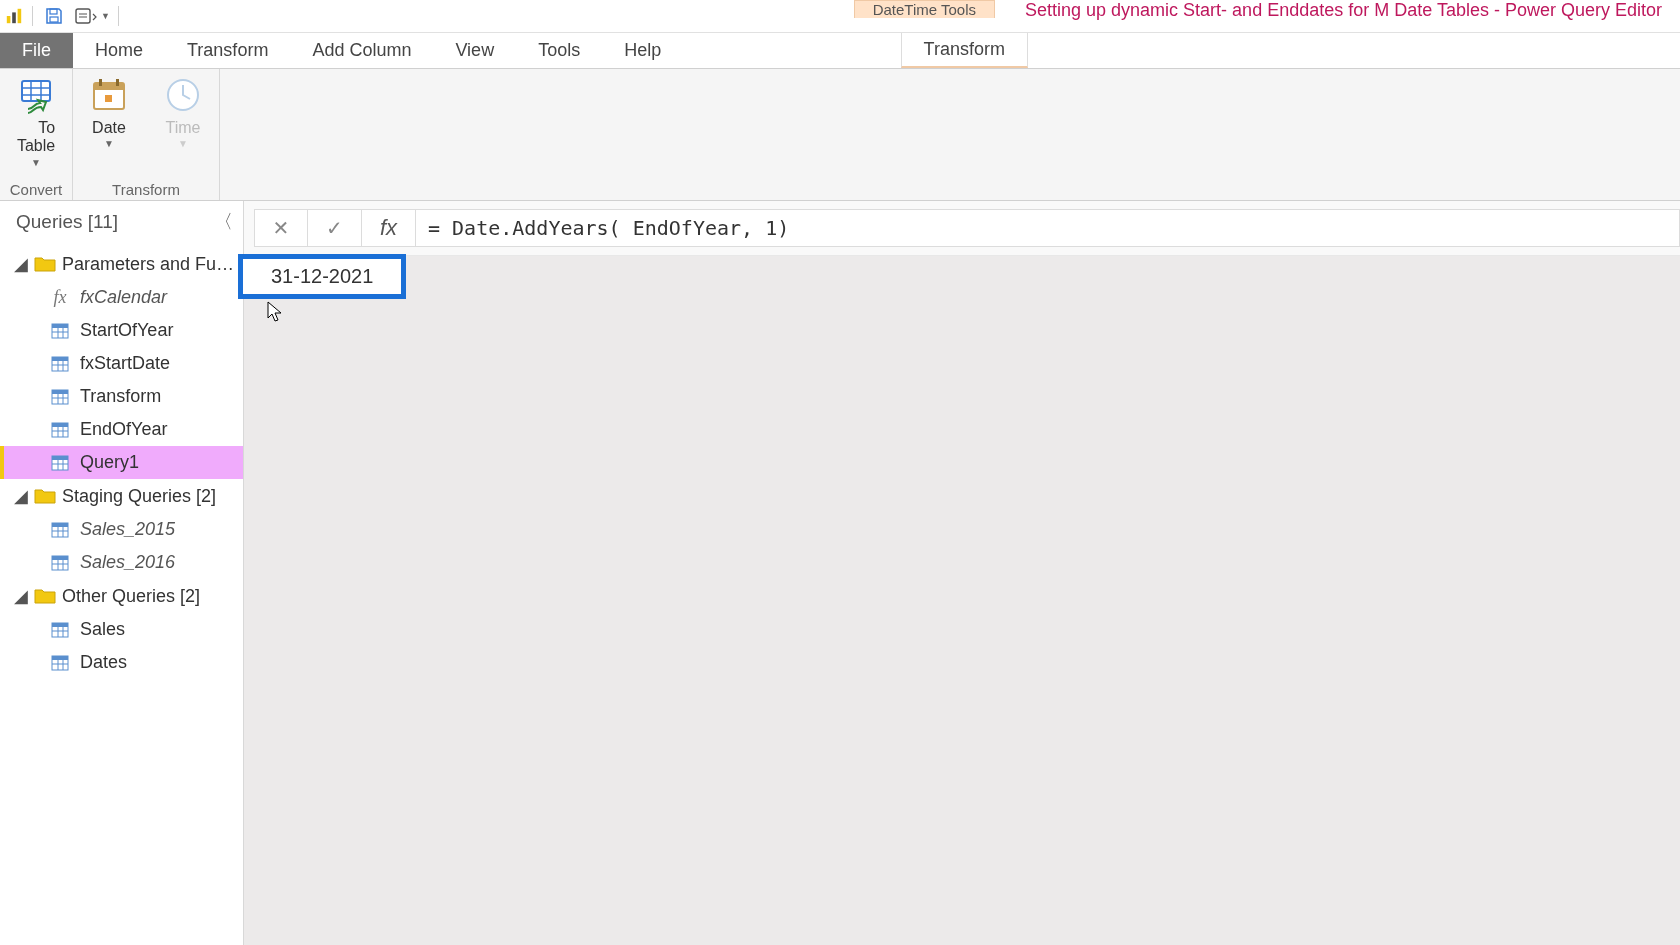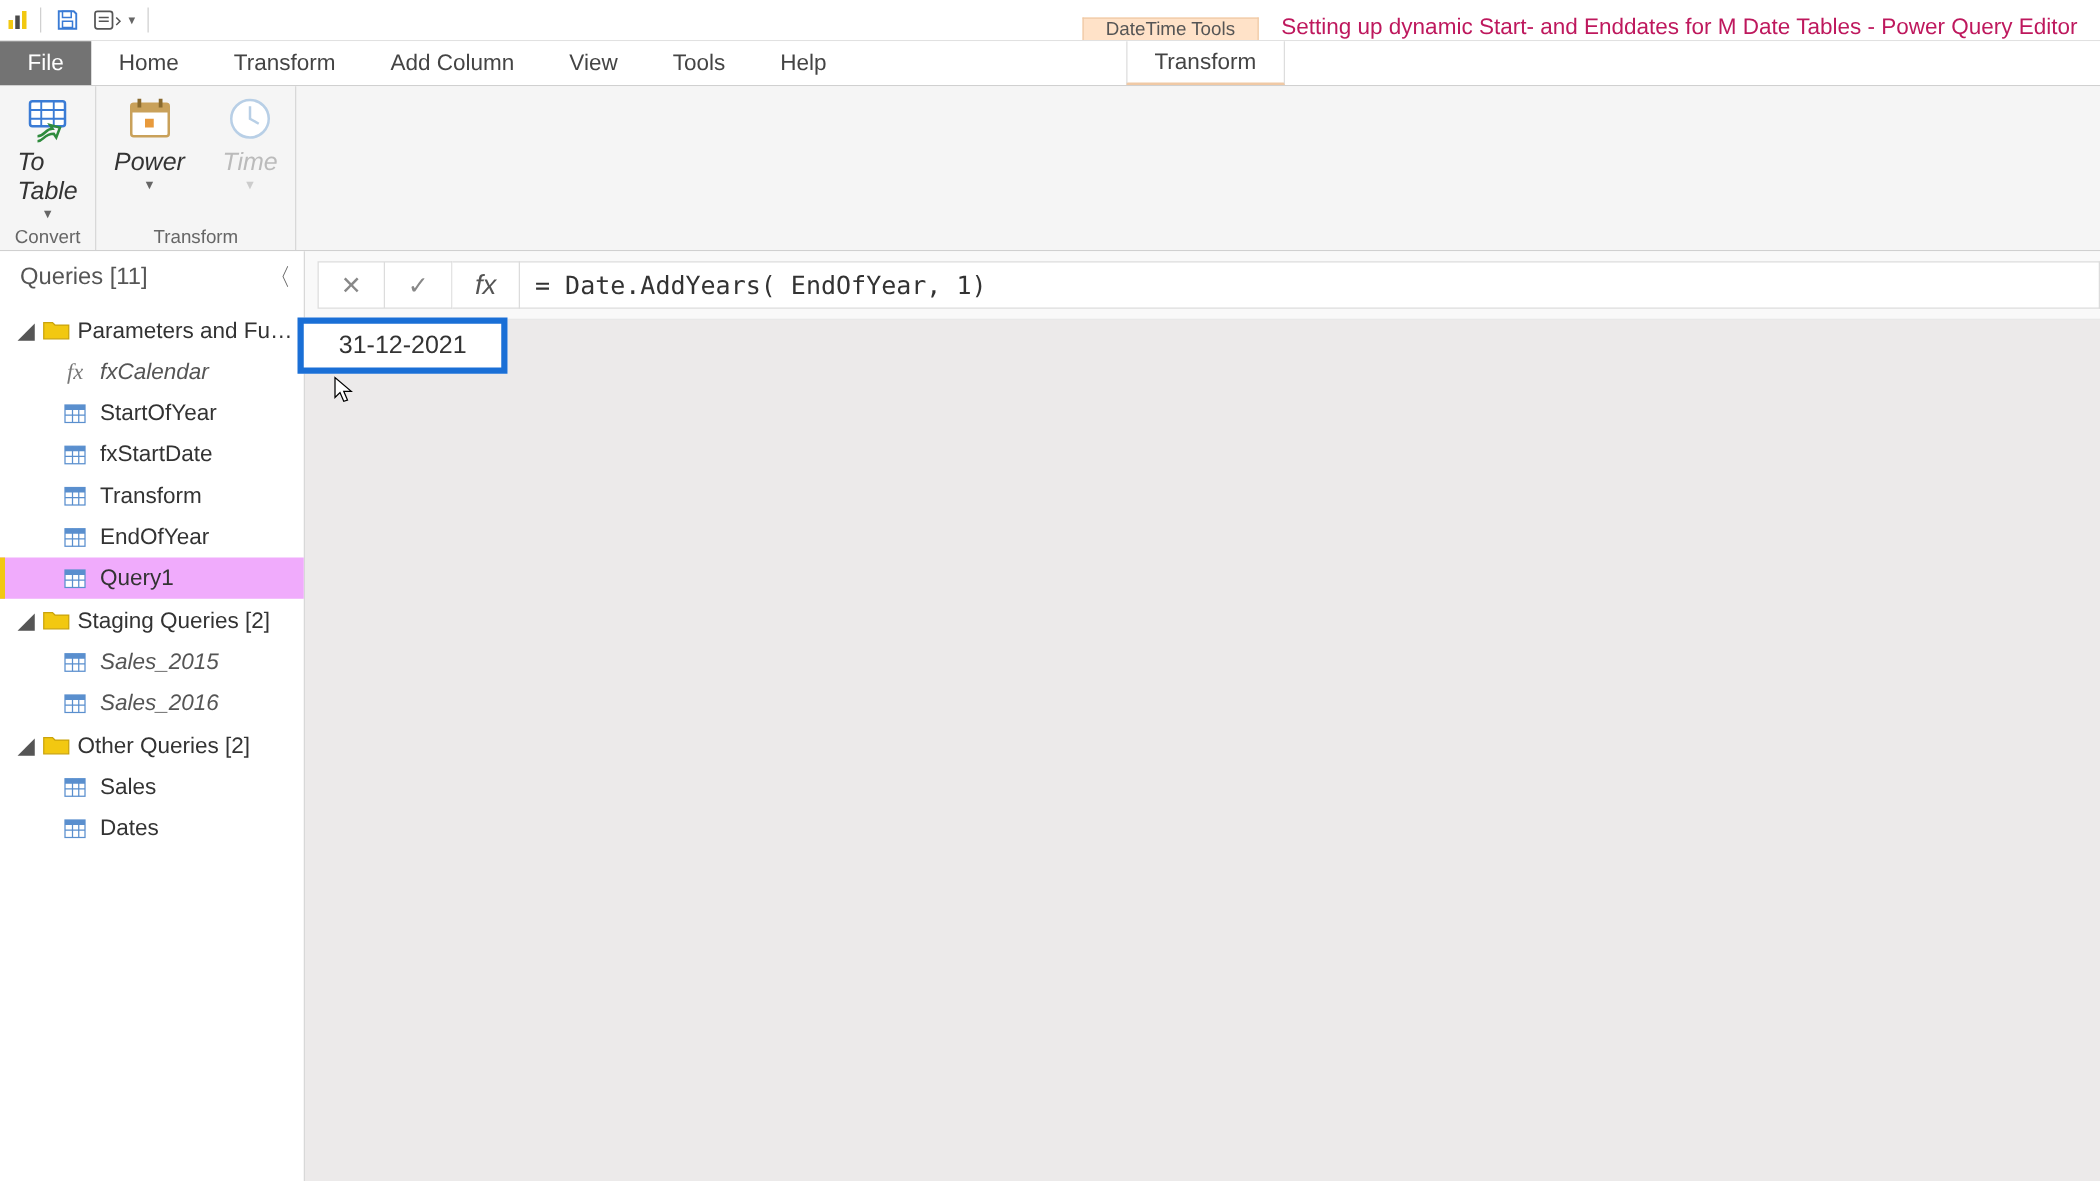--- a/index.html
+++ b/index.html
@@ -4,38 +4,38 @@
 <style>
   * { margin: 0; padding: 0; box-sizing: border-box; font-family: "Segoe UI", Tahoma, sans-serif; }
   body { background: #fff; width: 1680px; height: 945px; overflow: hidden; }
 
   
   .titlebar { height: 33px; display: flex; align-items: stretch; background: #fff; border-bottom: 1px solid #e1e1e1; }
   .qat { display: flex; align-items: center; padding: 0 4px; gap: 6px; }
   .qat .appicon { width: 20px; height: 20px; display:flex; align-items:center; justify-content:center; }
   .qat .sep { width: 1px; height: 20px; background: #d0d0d0; margin: 0 2px; }
   .qat .ibtn { width: 26px; height: 26px; display:flex; align-items:center; justify-content:center; }
-  .ctx-tab-strip { margin-left: auto; display:flex; align-items: flex-end; }
+  .ctx-tab-strip { margin-left: auto; display:flex; align-items: flex-start; gap: 12px; }
   .ctx-tool-label { background: #ffe2c8; color: #555; font-size: 15px; padding: 0 18px; display:flex; align-items:center; border: 1px solid #f0c9a5; border-bottom: none; }
   .doc-title { color: #be185d; font-size: 18px; padding: 0 18px; display:flex; align-items:center; flex: 1; }
 
   
   .ribbon-tabs { height: 36px; display:flex; align-items: stretch; border-bottom: 1px solid #d0d0d0; background:#fff; }
   .tab { padding: 0 22px; display:flex; align-items:center; font-size: 18px; color:#444; }
   .tab.file { background:#737373; color:#fff; }
   .tab.ctx { border-left:1px solid #ddd; border-right:1px solid #ddd; border-bottom:2px solid #f0c9a5; background:#fff; }
   
   
   .ribbon { height: 132px; background: #f5f5f5; border-bottom:1px solid #d0d0d0; display:flex; align-items: stretch; }
   .group { border-right: 1px solid #d8d8d8; display:flex; flex-direction:column; padding: 4px 8px 2px 8px; }
   .group-body { flex:1; display:flex; align-items:flex-start; gap: 18px; }
   .group-label { font-size: 15px; color:#666; text-align:center; padding: 2px 0 0 0; }
   .rbtn { display:flex; flex-direction:column; align-items:center; gap:4px; padding: 2px 6px; min-width: 56px; }
   .rbtn .ricon { width: 40px; height: 40px; display:flex; align-items:center; justify-content:center; }
-  .rbtn .rlabel { font-size: 20px; color:#333; line-height: 1.15; text-align:left; white-space: pre; font-style: italic; }
+  .rbtn .rlabel { font-size: 16px; color:#333; line-height: 1.15; text-align:right; white-space: pre; }
   .rbtn.disabled .rlabel { color:#bbb; }
   .rbtn .caret { font-size: 10px; color:#666; line-height: 0.5; }
 
   
   .main { display:flex; height: calc(945px - 33px - 36px - 132px); }
   .queries { width: 244px; border-right: 1px solid #d8d8d8; background:#fff; display:flex; flex-direction:column; }
   .queries-header { display:flex; align-items:center; padding: 8px 10px 12px 16px; font-size: 19px; color:#555; }
   .queries-header .collapse { margin-left:auto; color:#666; }
   .tree { font-size: 18px; color:#333; }
   .folder { display:flex; align-items:center; gap:6px; padding: 6px 6px 6px 14px; }
@@ -131,21 +131,21 @@
       <div class="rbtn">
         <span class="ricon">
           <svg viewBox="0 0 40 40" width="40" height="40">
             <rect x="5" y="8" width="30" height="26" rx="2" fill="#fff" stroke="#c9a15a" stroke-width="2"></rect>
             <rect x="5" y="8" width="30" height="7" fill="#c9a15a"></rect>
             <rect x="10" y="4" width="3" height="7" fill="#8a6a2d"></rect>
               <rect x="27" y="4" width="3" height="7" fill="#8a6a2d"></rect>
             <rect x="16" y="20" width="7" height="7" fill="#e89a3c"></rect>
           </svg>
         </span>
-        <span class="rlabel">Power</span>
+        <span class="rlabel">Date</span>
         <span class="caret">▼</span>
       </div>
       <div class="rbtn disabled">
         <span class="ricon">
           <svg viewBox="0 0 40 40" width="40" height="40">
             <circle cx="20" cy="20" r="15" fill="#fff" stroke="#b8cfe6" stroke-width="2"></circle>
             <path d="M20 10v10l7 4" stroke="#b8cfe6" stroke-width="2" fill="none"></path>
           </svg>
         </span>
         <span class="rlabel">Time</span>

